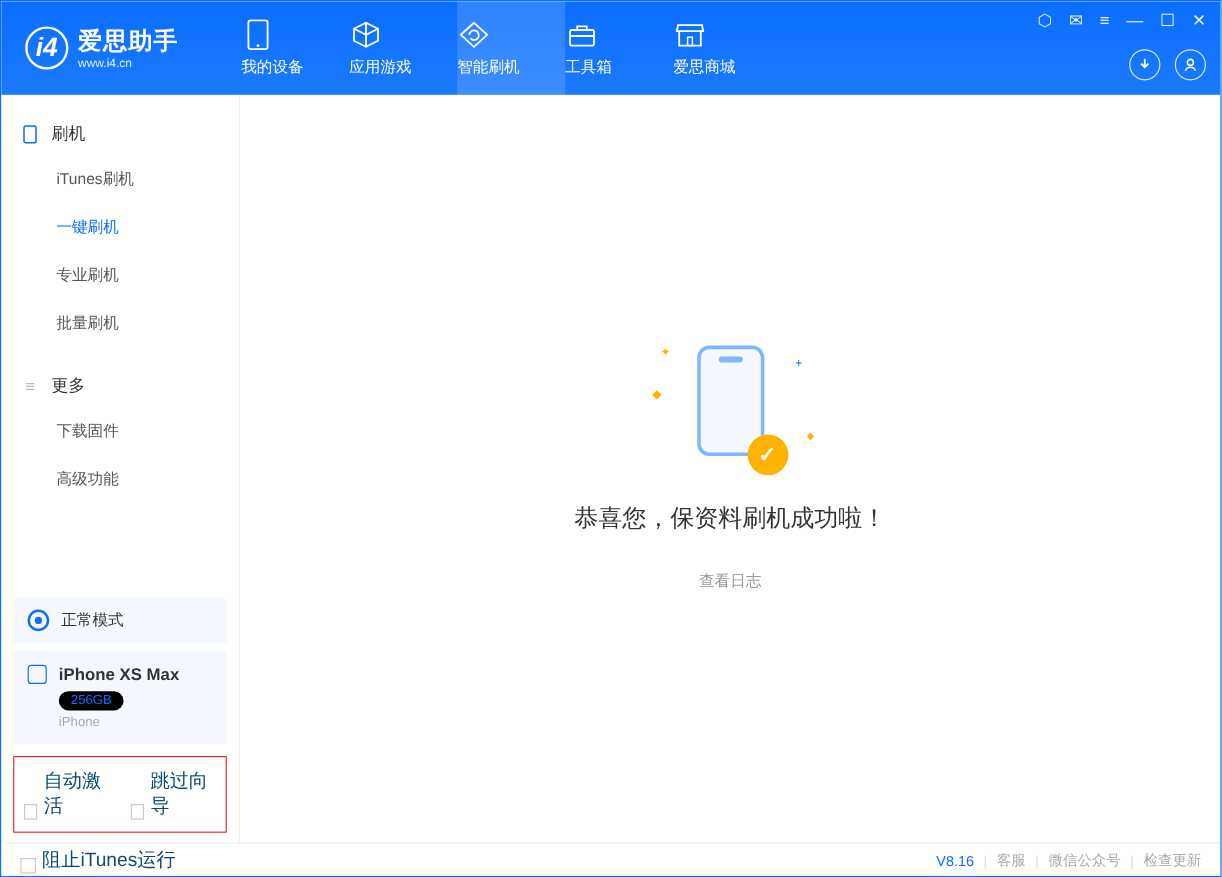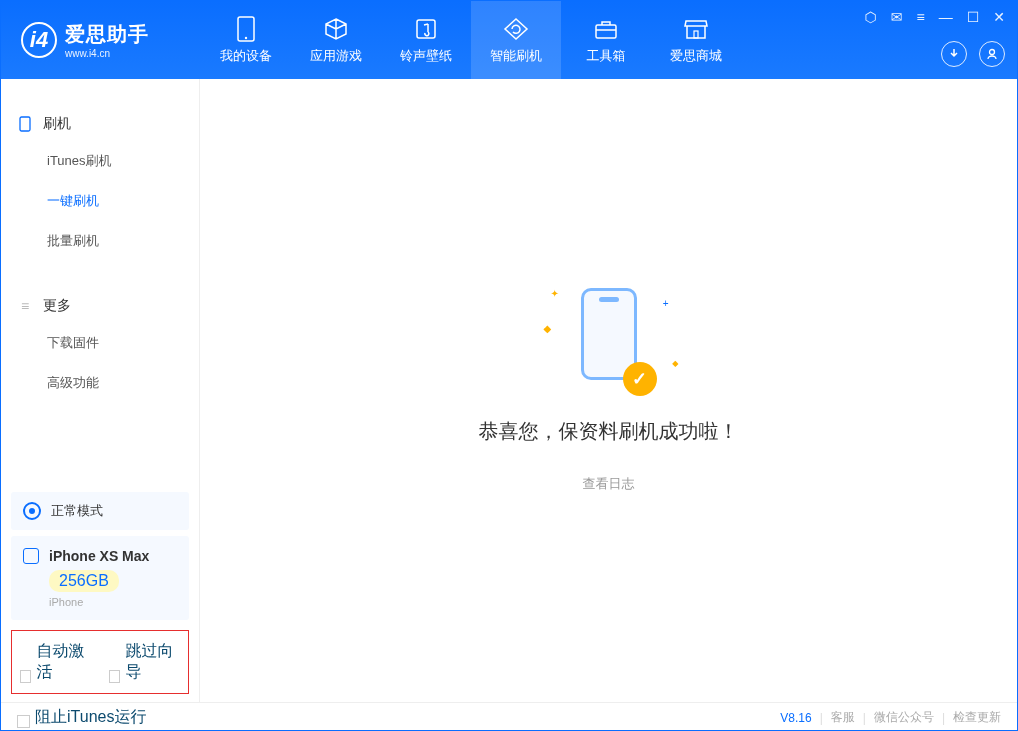--- a/index.html
+++ b/index.html
@@ -4,43 +4,43 @@
 <style>
 * { margin: 0; padding: 0; box-sizing: border-box; font-family: "Microsoft YaHei", "PingFang SC", sans-serif; }
 body { background: #fff; width: 1018px; height: 731px; overflow: hidden; border: 1px solid #0a6eff; }
 .header { height: 78px; background: linear-gradient(to bottom, #0a6eff, #1a7aff); display: flex; align-items: center; color: #fff; position: relative; }
 .logo-area { display: flex; align-items: center; padding: 0 20px; width: 200px; }
 .logo-circle { width: 36px; height: 36px; border: 2.5px solid #fff; border-radius: 50%; display: flex; align-items: center; justify-content: center; font-size: 22px; font-weight: bold; font-style: italic; }
 .logo-text { margin-left: 8px; }
 .logo-title { font-size: 20px; font-weight: bold; letter-spacing: 1px; }
 .logo-sub { font-size: 10px; opacity: 0.9; }
 .nav-tabs { display: flex; height: 100%; }
-.nav-tab { width: 90px; display: flex; flex-direction: column; align-items: center; justify-content: center; cursor: pointer; font-size: 13px; }
+.nav-tab { width: 90px; display: flex; flex-direction: column; justify-content: center; cursor: pointer; font-size: 13px; }
 .nav-tab.active { background: rgba(255,255,255,0.15); }
 .nav-tab .icon { width: 28px; height: 28px; margin-bottom: 4px; display: flex; align-items: center; justify-content: center; }
 .header-right { position: absolute; right: 12px; top: 0; height: 100%; display: flex; flex-direction: column; justify-content: space-between; align-items: flex-end; padding: 8px 0 12px 0; }
 .win-controls { display: flex; gap: 14px; font-size: 14px; }
 .win-controls span { cursor: pointer; opacity: 0.9; }
 .user-controls { display: flex; gap: 12px; align-items: center; }
 .circle-btn { width: 26px; height: 26px; border: 1.5px solid rgba(255,255,255,0.85); border-radius: 50%; display: flex; align-items: center; justify-content: center; cursor: pointer; }
 .body-area { display: flex; height: 623px; }
 .sidebar { width: 199px; border-right: 1px solid #eee; display: flex; flex-direction: column; position: relative; }
-.side-section { padding-top: 28px; }
+.side-section { padding-top: 16px; }
 .side-header { display: flex; align-items: center; padding: 8px 16px; font-size: 14px; color: #333; font-weight: 500; }
 .side-header .hicon { width: 16px; height: 16px; margin-right: 10px; display: flex; align-items: center; justify-content: center; }
 .side-item { padding: 11px 16px 11px 46px; font-size: 13px; color: #555; cursor: pointer; }
 .side-item.active { color: #0a6eff; }
 .side-bottom { margin-top: auto; }
 .status-box { background: #f5f9ff; margin: 6px 10px; padding: 10px 12px; border-radius: 3px; display: flex; align-items: center; font-size: 13px; color: #333; }
 .status-box .sicon { width: 18px; height: 18px; border: 2px solid #0a6eff; border-radius: 50%; margin-right: 10px; position: relative; }
 .status-box .sicon::after { content: ""; width: 6px; height: 6px; background: #0a6eff; border-radius: 50%; position: absolute; top: 4px; left: 4px; }
 .device-box { background: #f5f9ff; margin: 0 10px 10px 10px; padding: 12px; border-radius: 3px; }
 .device-row1 { display: flex; align-items: center; font-size: 14px; color: #333; font-weight: bold; }
 .device-row1 .dicon { width: 16px; height: 16px; border: 1.5px solid #0a6eff; border-radius: 3px; margin-right: 10px; }
-.device-badge { display: inline-block; background: #fef9c3; color: #0a6eff; font-size: 16px; padding: 2px 10px; border-radius: 10px; margin: 6px 0 0 26px; }
+.device-badge { display: inline-block; background: #000000; color: #0a6eff; font-size: 11px; padding: 2px 10px; border-radius: 10px; margin: 6px 0 0 26px; }
 .device-sub { font-size: 11px; color: #aaa; margin: 4px 0 0 26px; }
 .highlight-box { border: 1.5px solid #e62e2e; margin: 8px 10px; padding: 10px 8px; display: flex; gap: 18px; align-items: center; }
 .checkbox-item { display: flex; align-items: flex-end; font-size: 16px; color: #0c4a6e; }
 .cb { width: 13px; height: 13px; border: 1px solid #ccc; margin-right: 5px; }
 .main { flex: 1; display: flex; flex-direction: column; align-items: center; justify-content: center; }
 .phone-illust { width: 80px; height: 100px; position: relative; margin-bottom: 30px; }
 .phone-outline { width: 56px; height: 92px; border: 3px solid #7db8ff; border-radius: 10px; margin: 0 auto; position: relative; background: #f5f9ff; }
 .phone-outline::before { content: ""; position: absolute; top: 6px; left: 50%; transform: translateX(-50%); width: 20px; height: 5px; background: #7db8ff; border-radius: 3px; }
 .check-badge { position: absolute; bottom: -8px; right: -8px; width: 34px; height: 34px; background: #ffb300; border-radius: 50%; display: flex; align-items: center; justify-content: center; color: #fff; font-size: 18px; font-weight: bold; }
 .sparkle { position: absolute; color: #ffb300; font-size: 10px; }
@@ -82,29 +82,20 @@
       <span>我的设备</span>
     </div>
     <div class="nav-tab">
       <span class="icon">
           <svg width="26" height="26" viewBox="0 0 26 26">
             <path d="M13 3 L23 8 L23 18 L13 23 L3 18 L3 8 Z M13 3 L13 13 L23 8 M13 13 L3 8 M13 13 L13 23" fill="none" stroke="#fff" stroke-width="1.5"></path>
           </svg>
         </span>
       <span>应用游戏</span>
     </div>
-    <div class="nav-tab">
-      <span class="icon">
-          <svg width="24" height="24" viewBox="0 0 24 24">
-            <rect x="3" y="3" width="18" height="18" rx="2" fill="none" stroke="#fff" stroke-width="1.5"></rect>
-            <path d="M14 7 L14 15 M14 7 L10 8 M11 16 a2 2 0 1 0 3 -1" fill="none" stroke="#fff" stroke-width="1.5"></path>
-          </svg>
-        </span>
-      <span>铃声壁纸</span>
-    </div>
     <div class="nav-tab active">
       <span class="icon">
           <svg width="26" height="26" viewBox="0 0 26 26">
             <path d="M13 3 L24 13 L13 23 L2 13 Z" fill="none" stroke="#fff" stroke-width="1.5"></path>
             <path d="M9 13 a4 4 0 1 1 1 3" fill="none" stroke="#fff" stroke-width="1.5"></path>
           </svg>
         </span>
       <span>智能刷机</span>
     </div>
     <div class="nav-tab">
@@ -158,20 +149,21 @@
       <div class="side-header">
         <span class="hicon">
             <svg width="12" height="16" viewBox="0 0 12 16">
               <rect x="1" y="1" width="10" height="14" rx="1.5" fill="none" stroke="#0a6eff" stroke-width="1.3"></rect>
             </svg>
           </span>
         <span>刷机</span>
       </div>
       <div class="side-item">iTunes刷机</div>
       <div class="side-item active">一键刷机</div>
+      <div class="side-item">专业刷机</div>
       <div class="side-item">批量刷机</div>
     </div>
     <div class="side-section">
       <div class="side-header">
         <span class="hicon" style="color:#bbb;font-size:14px;">≡</span>
         <span>更多</span>
       </div>
       <div class="side-item">下载固件</div>
       <div class="side-item">高级功能</div>
     </div>

